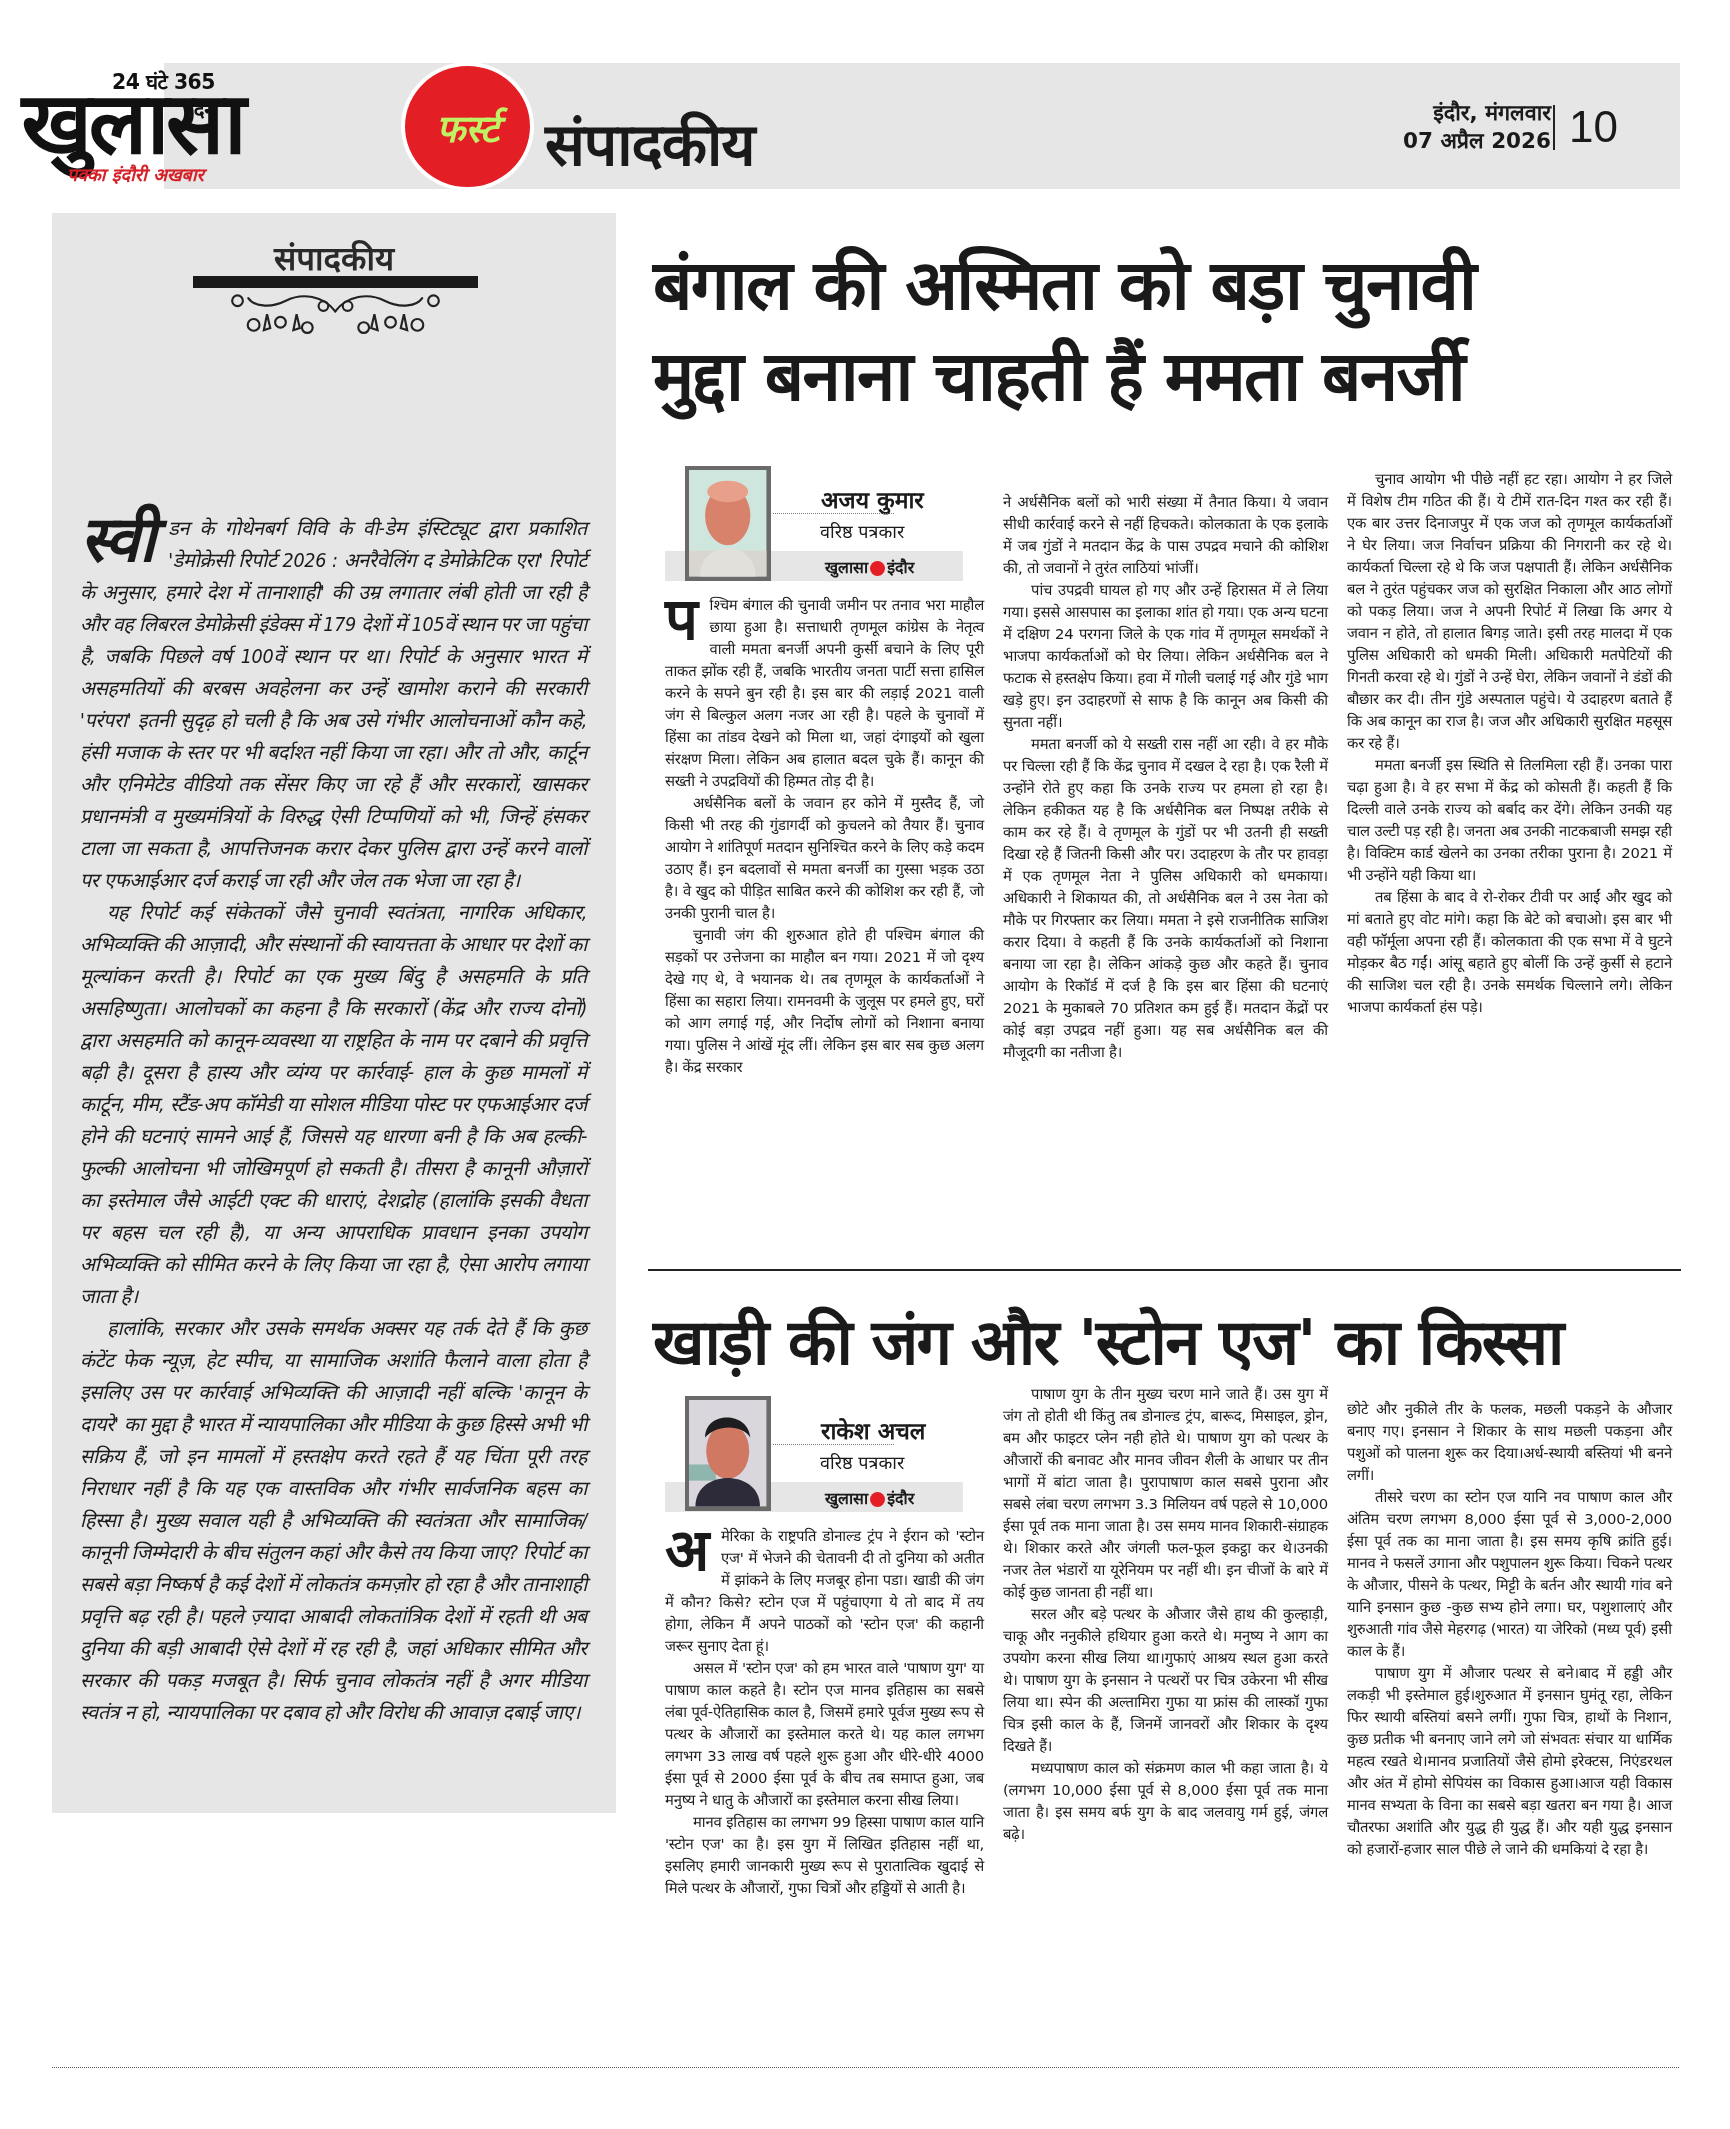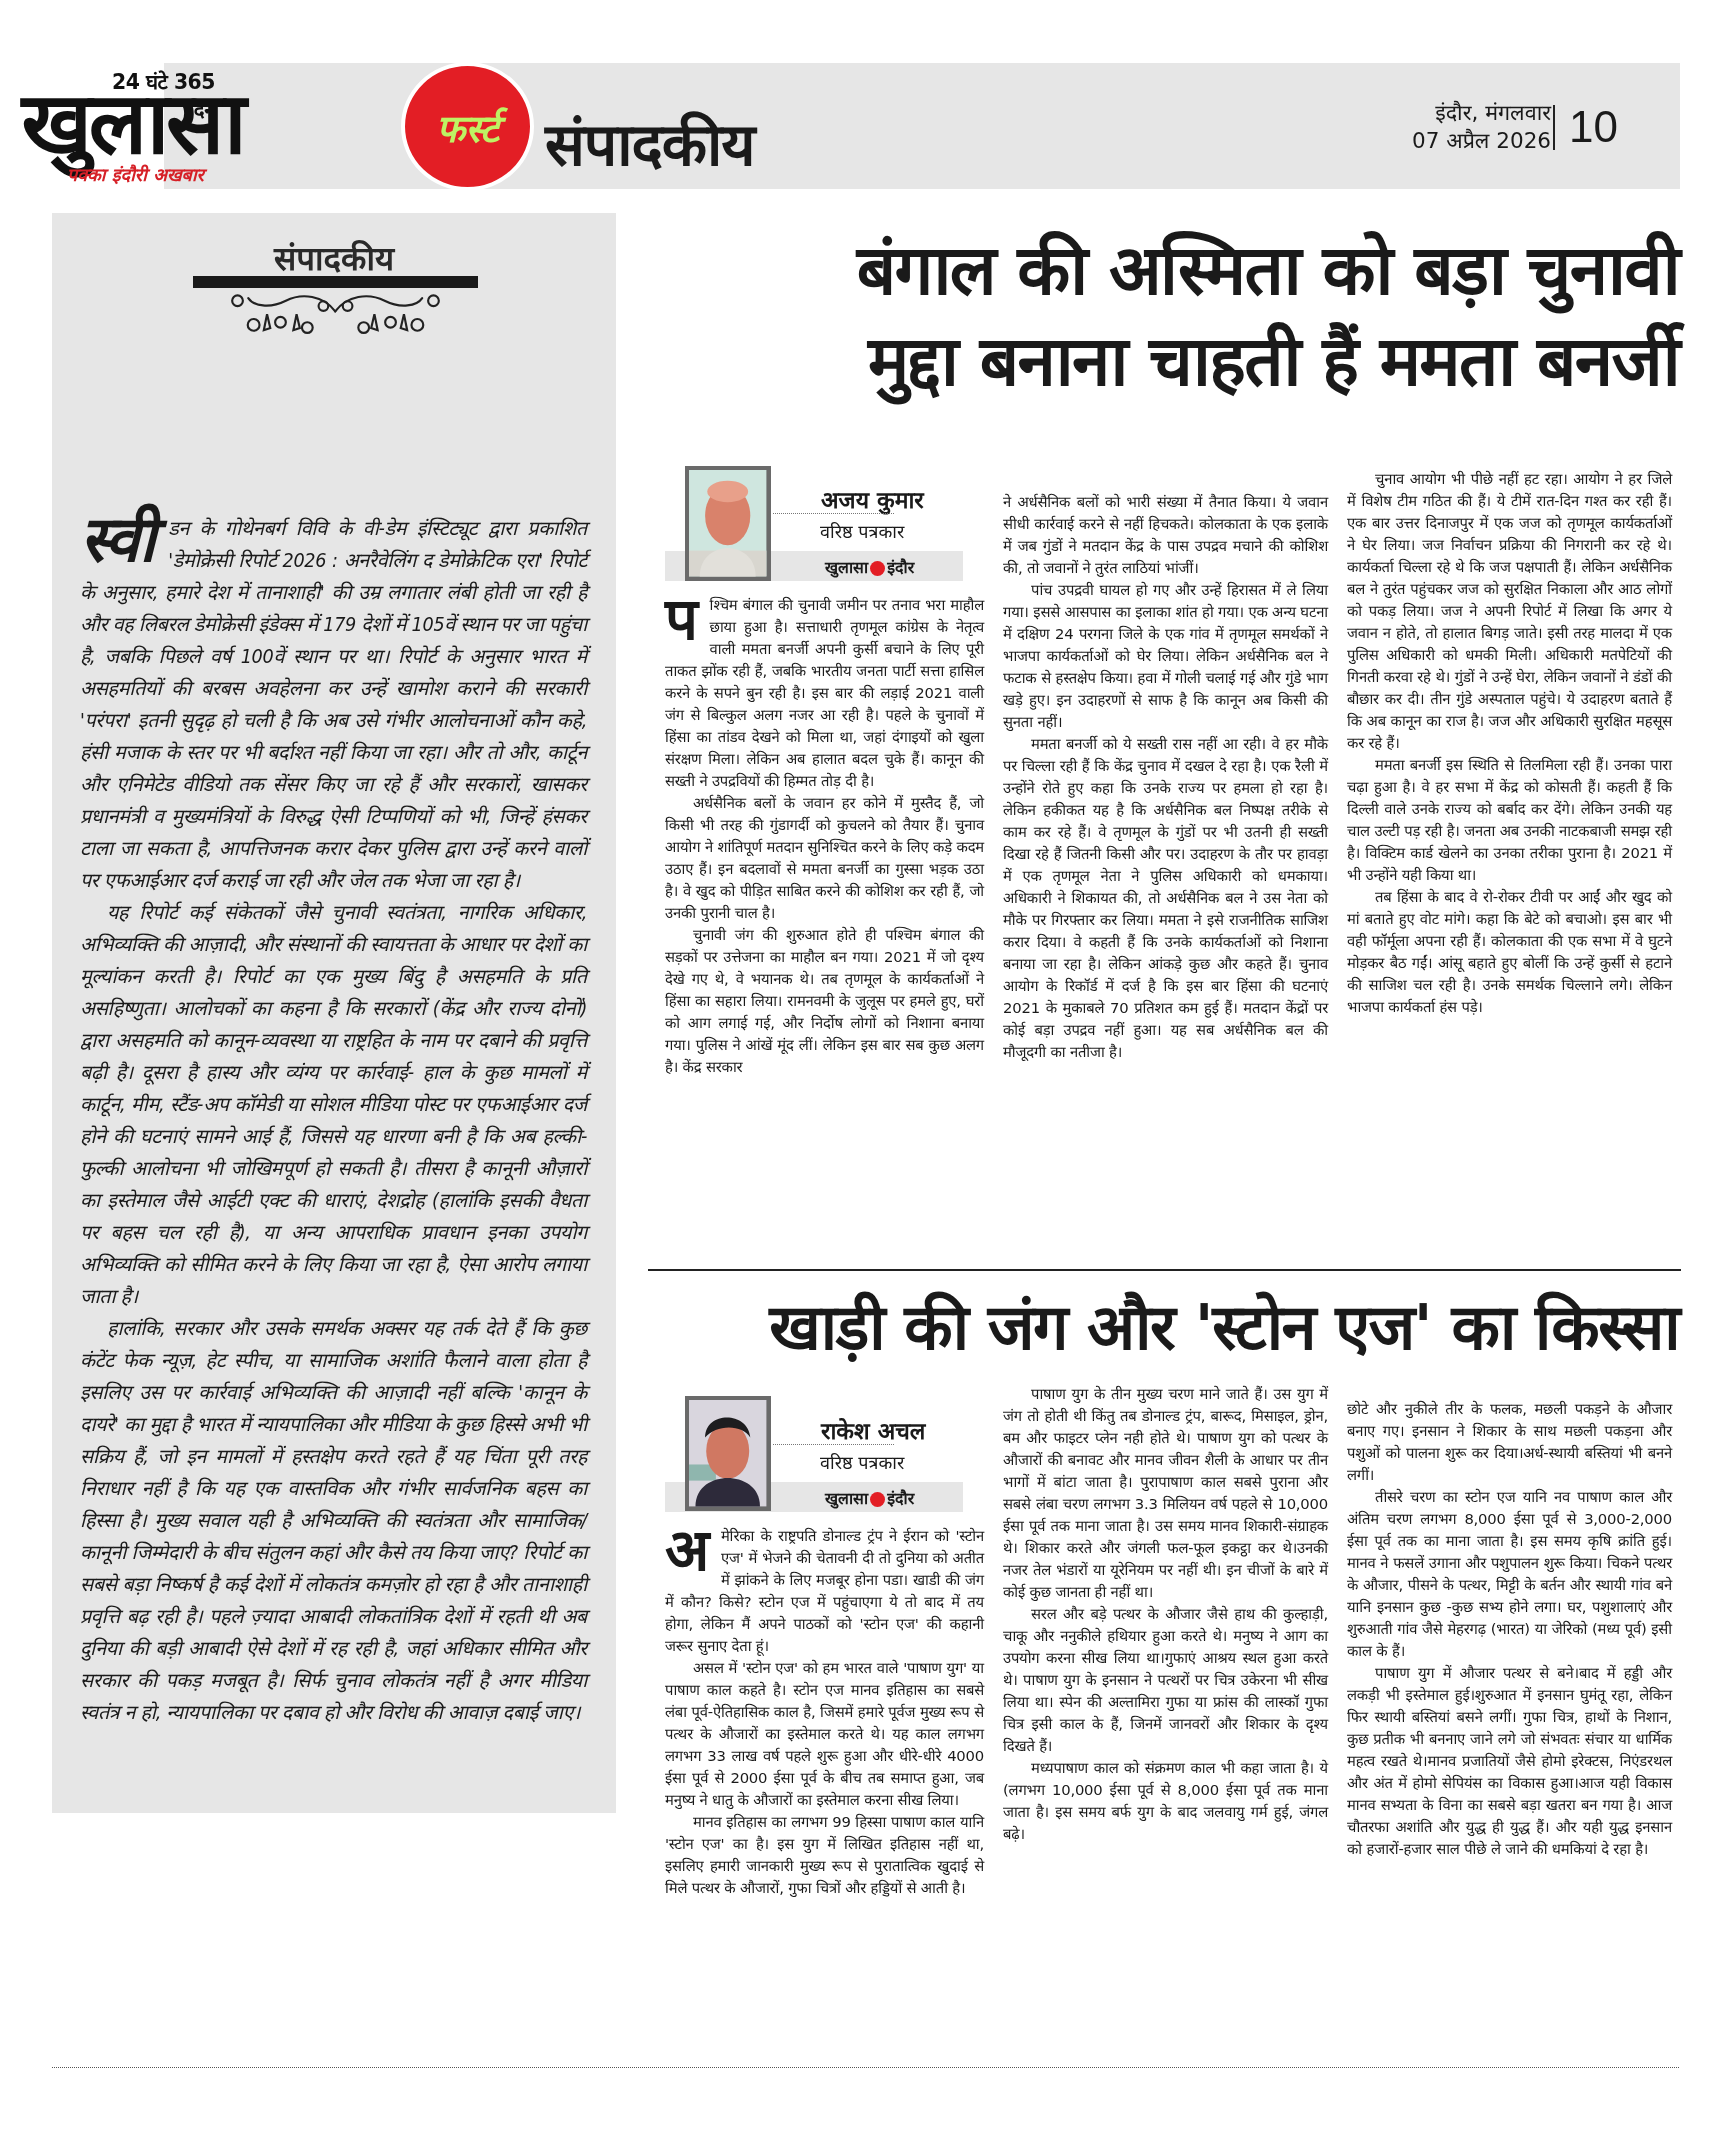--- a/index.html
+++ b/index.html
@@ -9,38 +9,38 @@
   
   .masthead { position: absolute; left: 0; top: 0; width: 1730px; height: 198px; padding-left: 45px; }
   .mast-band { position: absolute; left: 164px; top: 63px; width: 1516px; height: 126px; background: #e6e6e6; }
   .brand-tagline-top { position: absolute; left: 86px; top: 67px; width: 129px; text-align: right; font-weight: bold; font-size: 20.4px; letter-spacing: -0.5px; color: #111; font-family: "DejaVu Sans", sans-serif; }
   .brand-name { position: absolute; left: 21.5px; top: 80px; font-size: 86px; font-weight: bold; color: #111; letter-spacing: -3.2px; line-height: 1; font-family: "DejaVu Sans", sans-serif; }
   .brand-tagline-bottom { position: absolute; left: 67px; top: 162px; font-size: 18px; font-style: italic; font-weight: bold; color: #d62027; font-family: "DejaVu Sans", sans-serif; }
 
   .first-badge { position: absolute; left: 401px; top: 62px; width: 133px; height: 129px; border-radius: 50%; background: #e31e25; border: 4.3px solid #fff; display: flex; align-items: center; justify-content: center; color: #bef264; font-size: 38px; font-weight: bold; font-style: italic; font-family: "DejaVu Sans", sans-serif; }
 
   .section-title { position: absolute; left: 545px; top: 102px; font-size: 59px; font-weight: bold; color: #1a1a1a; letter-spacing: -1.1px; font-family: "DejaVu Sans", sans-serif; }
-  .dateline { position: absolute; left: 1395px; top: 99px; width: 156px; text-align: right; font-weight: normal; font-size: 21.5px; line-height: 28px; color: #1a1a1a; font-family: "DejaVu Sans", sans-serif; }
+  .dateline { position: absolute; left: 1395px; top: 99px; width: 156px; text-align: right; font-weight: bold; font-size: 21.5px; line-height: 28px; color: #1a1a1a; font-family: "DejaVu Sans", sans-serif; }
   .page-sep { position: absolute; left: 1553px; top: 105px; width: 1.6px; height: 45px; background: #222; }
   .page-num { position: absolute; left: 1569px; top: 102px; font-size: 44px; font-weight: normal; color: #1a1a1a; font-family: Liberation Sans, sans-serif; }
 
   
   .editorial { position: absolute; left: 52px; top: 213px; width: 564px; height: 1600px; background: #e6e6e6; }
   .ed-kicker { position: absolute; left: 0; top: 21.5px; width: 100%; text-align: center; font-size: 33px; font-weight: bold; color: #2a2a2a; font-family: "DejaVu Sans", sans-serif; }
   .ed-rule { position: absolute; left: 141px; top: 63px; width: 285px; height: 11.8px; background: #1a1a1a; }
   .ed-ornament { position: absolute; left: 164px; top: 77px; width: 239px; height: 51px; }
   .ed-headline { position: absolute; left: 0; top: 139px; width: 100%; text-align: center; font-size: 63px; line-height: 80px; font-style: italic; font-weight: bold; color: #1a1a1a; font-family: "DejaVu Sans", sans-serif; }
   .ed-body { position: absolute; left: 28px; top: 300px; width: 507px; font-size: 19.6px; line-height: 32px; font-style: italic; color: #1a1a1a; text-align: justify; font-family: "DejaVu Sans Condensed", "DejaVu Sans", sans-serif; letter-spacing: -0.3px; }
   .ed-body p { text-indent: 27px; }
   .ed-body p.first { text-indent: 0; }
   .dropcap { float: left; font-size: 63px; line-height: 52px; font-weight: bold; padding-right: 13px; margin-top: 1.1px; font-style: italic; }
   .bottom-rule-left { position: absolute; left: 52px; top: 2067px; width: 1627px; border-top: 1.6px dotted #555; }
 
   
-  .art-headline { position: absolute; text-align: right; font-weight: bold; color: #1a1a1a; letter-spacing: -1.6px; font-family: "DejaVu Sans", sans-serif; }
+  .art-headline { position: absolute; text-align: left; font-weight: bold; color: #1a1a1a; letter-spacing: -1.6px; font-family: "DejaVu Sans", sans-serif; margin-top: 15px; }
   .a1-headline { left: 653px; top: 225px; width: 1026px; font-size: 69px; line-height: 91px; }
   .a2-headline { left: 653px; top: 1288px; width: 1026px; font-size: 63px; line-height: 80px; }
   .article-divider { position: absolute; left: 648px; top: 1269px; width: 1033px; height: 2.1px; background: #222; }
 
   
   .author-band { position: absolute; background: #e6e6e6; }
   .author-photo { position: absolute; background: #6a6a6a; padding: 4.3px; }
   .author-photo-inner { width: 100%; height: 100%; }
   .author-name { position: absolute; font-size: 23px; font-weight: bold; color: #1a1a1a; font-family: "DejaVu Sans", sans-serif; }
   .author-dots { position: absolute; border-top: 1.1px dotted #777; }

